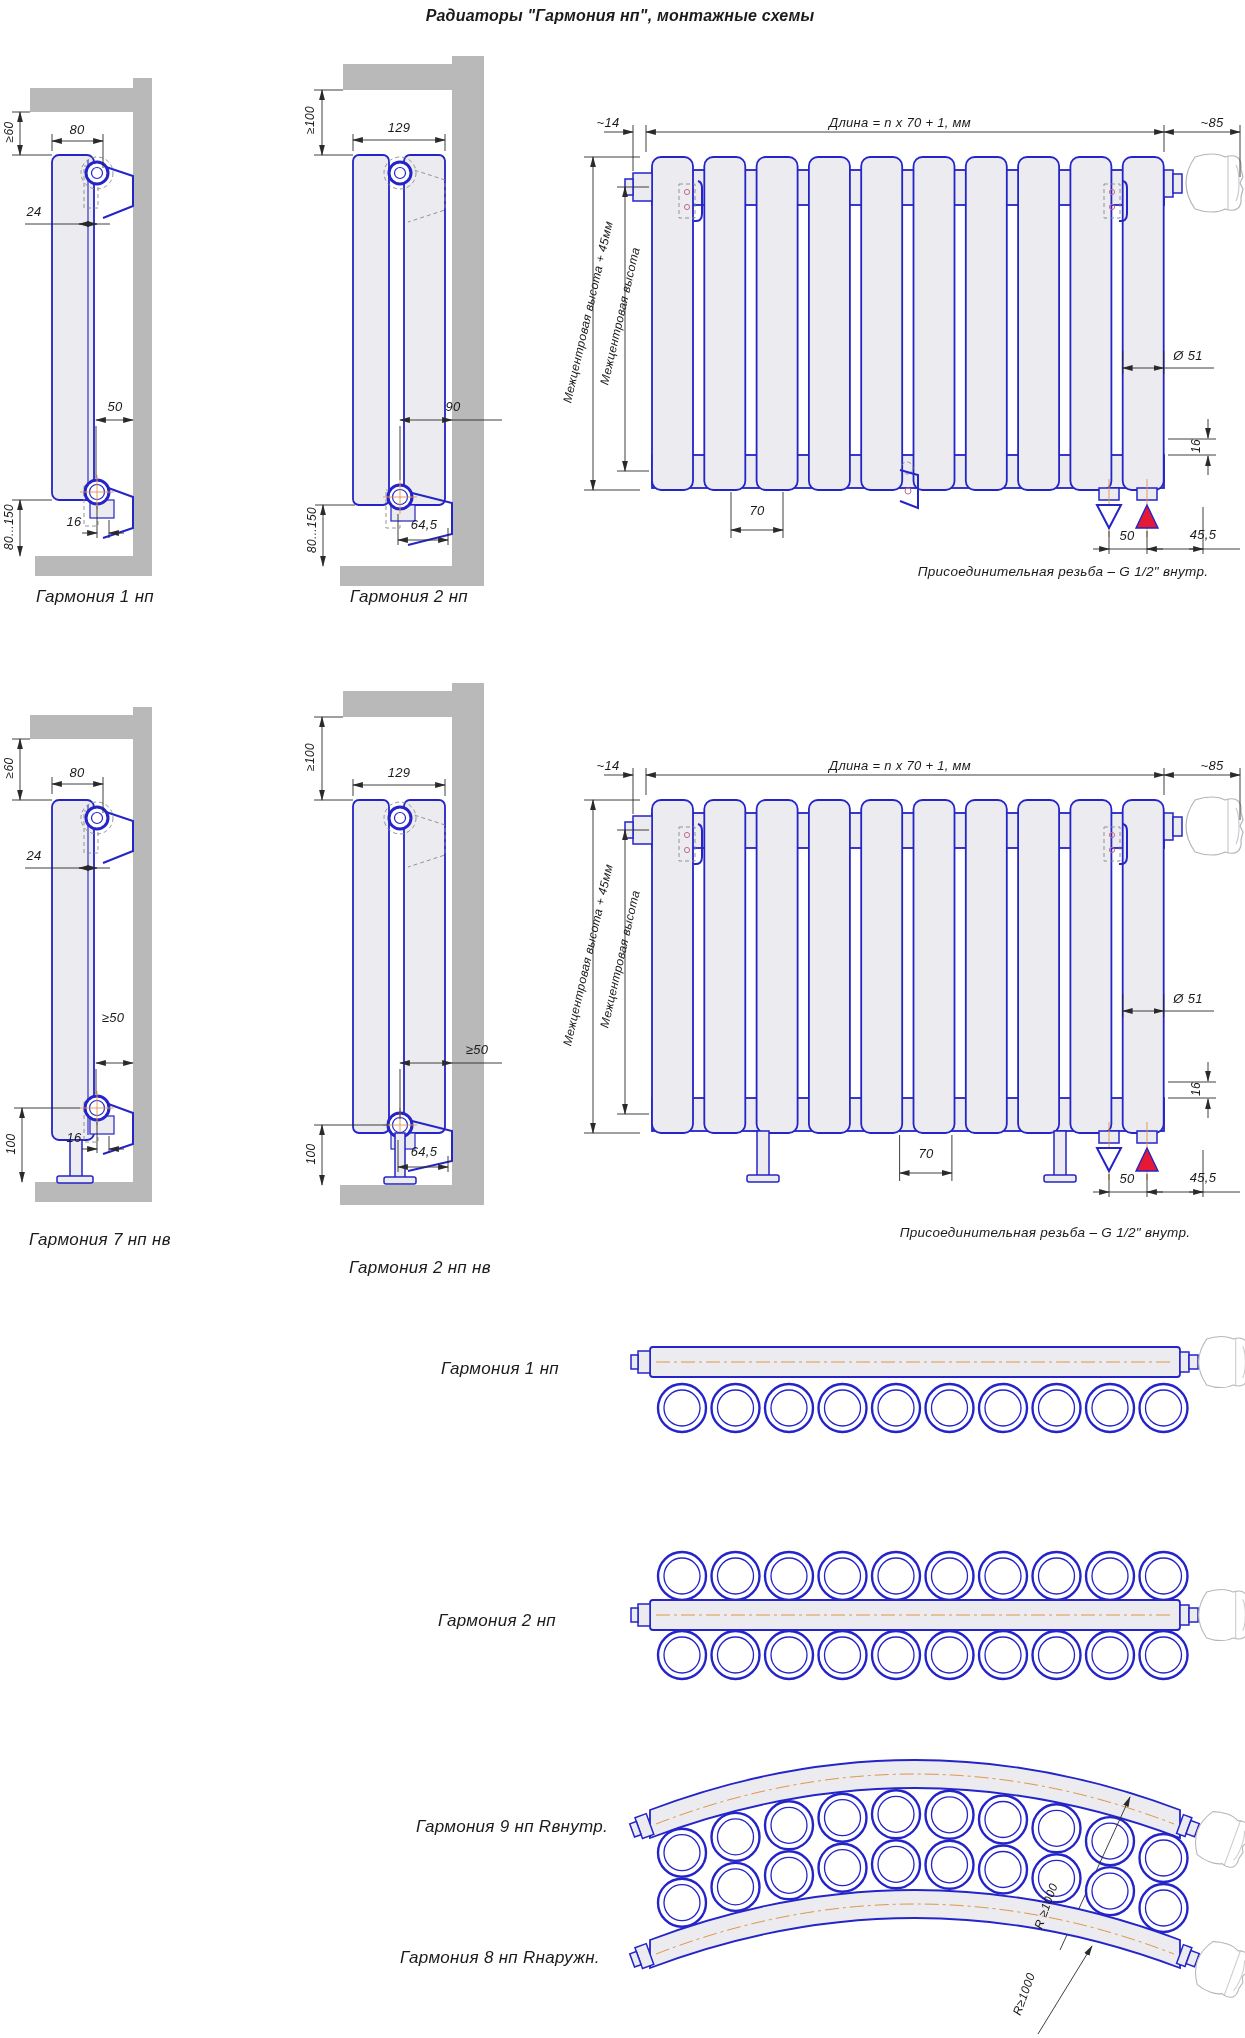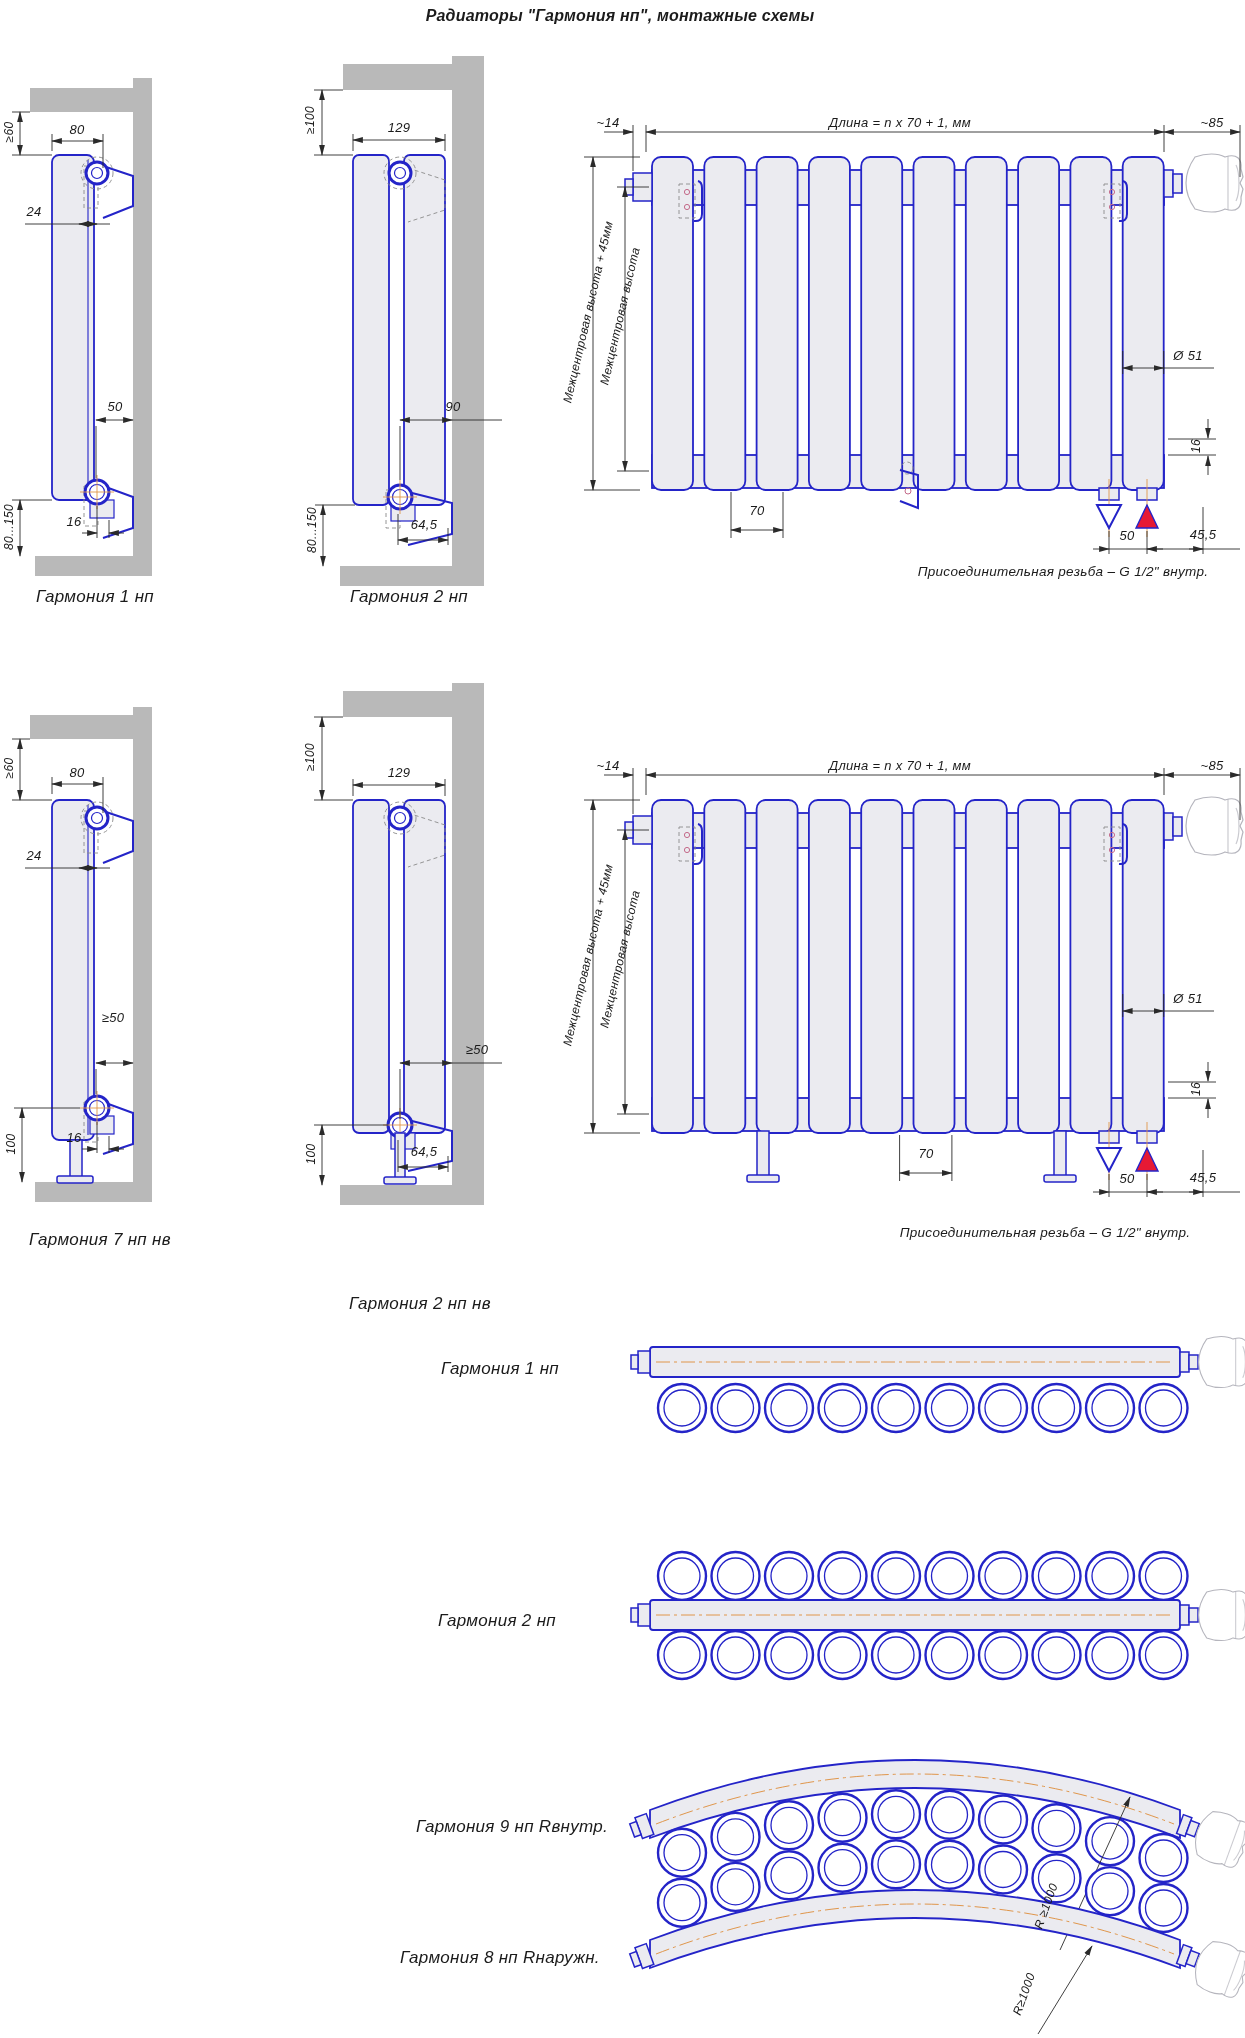--- a/index.html
+++ b/index.html
@@ -412,21 +412,21 @@
 <span class="txt" style="left:113px;top:1017px">≥50</span>
 <span class="txt" style="left:74px;top:1137px">16</span>
 <span class="txt sm rot" style="left:11px;top:1144px">100</span>
 <span class="txt lbl" style="left:100px;top:1240px">Гармония 7 нп нв</span>
 
 <span class="txt sm rot" style="left:310px;top:757px">≥100</span>
 <span class="txt" style="left:399px;top:772px">129</span>
 <span class="txt" style="left:477px;top:1049px">≥50</span>
 <span class="txt" style="left:424px;top:1151px">64,5</span>
 <span class="txt sm rot" style="left:311px;top:1154px">100</span>
-<span class="txt lbl" style="left:420px;top:1304px">Гармония 2 нп нв</span>
+<span class="txt lbl" style="left:420px;top:1268px">Гармония 2 нп нв</span>
 
 <span class="txt" style="left:608px;top:765px">~14</span>
 <span class="txt" style="left:900px;top:765px">Длина = n x 70 + 1, мм</span>
 <span class="txt" style="left:1212px;top:765px">~85</span>
 <span class="txt sm rot77" style="left:588px;top:955px">Межцентровая высота + 45мм</span>
 <span class="txt sm rot77" style="left:620px;top:959px">Межцентровая высота</span>
 <span class="txt" style="left:1188px;top:998px">Ø 51</span>
 <span class="txt sm rot" style="left:1196px;top:1089px">16</span>
 <span class="txt" style="left:926px;top:1153px">70</span>
 <span class="txt" style="left:1127px;top:1178px">50</span>

